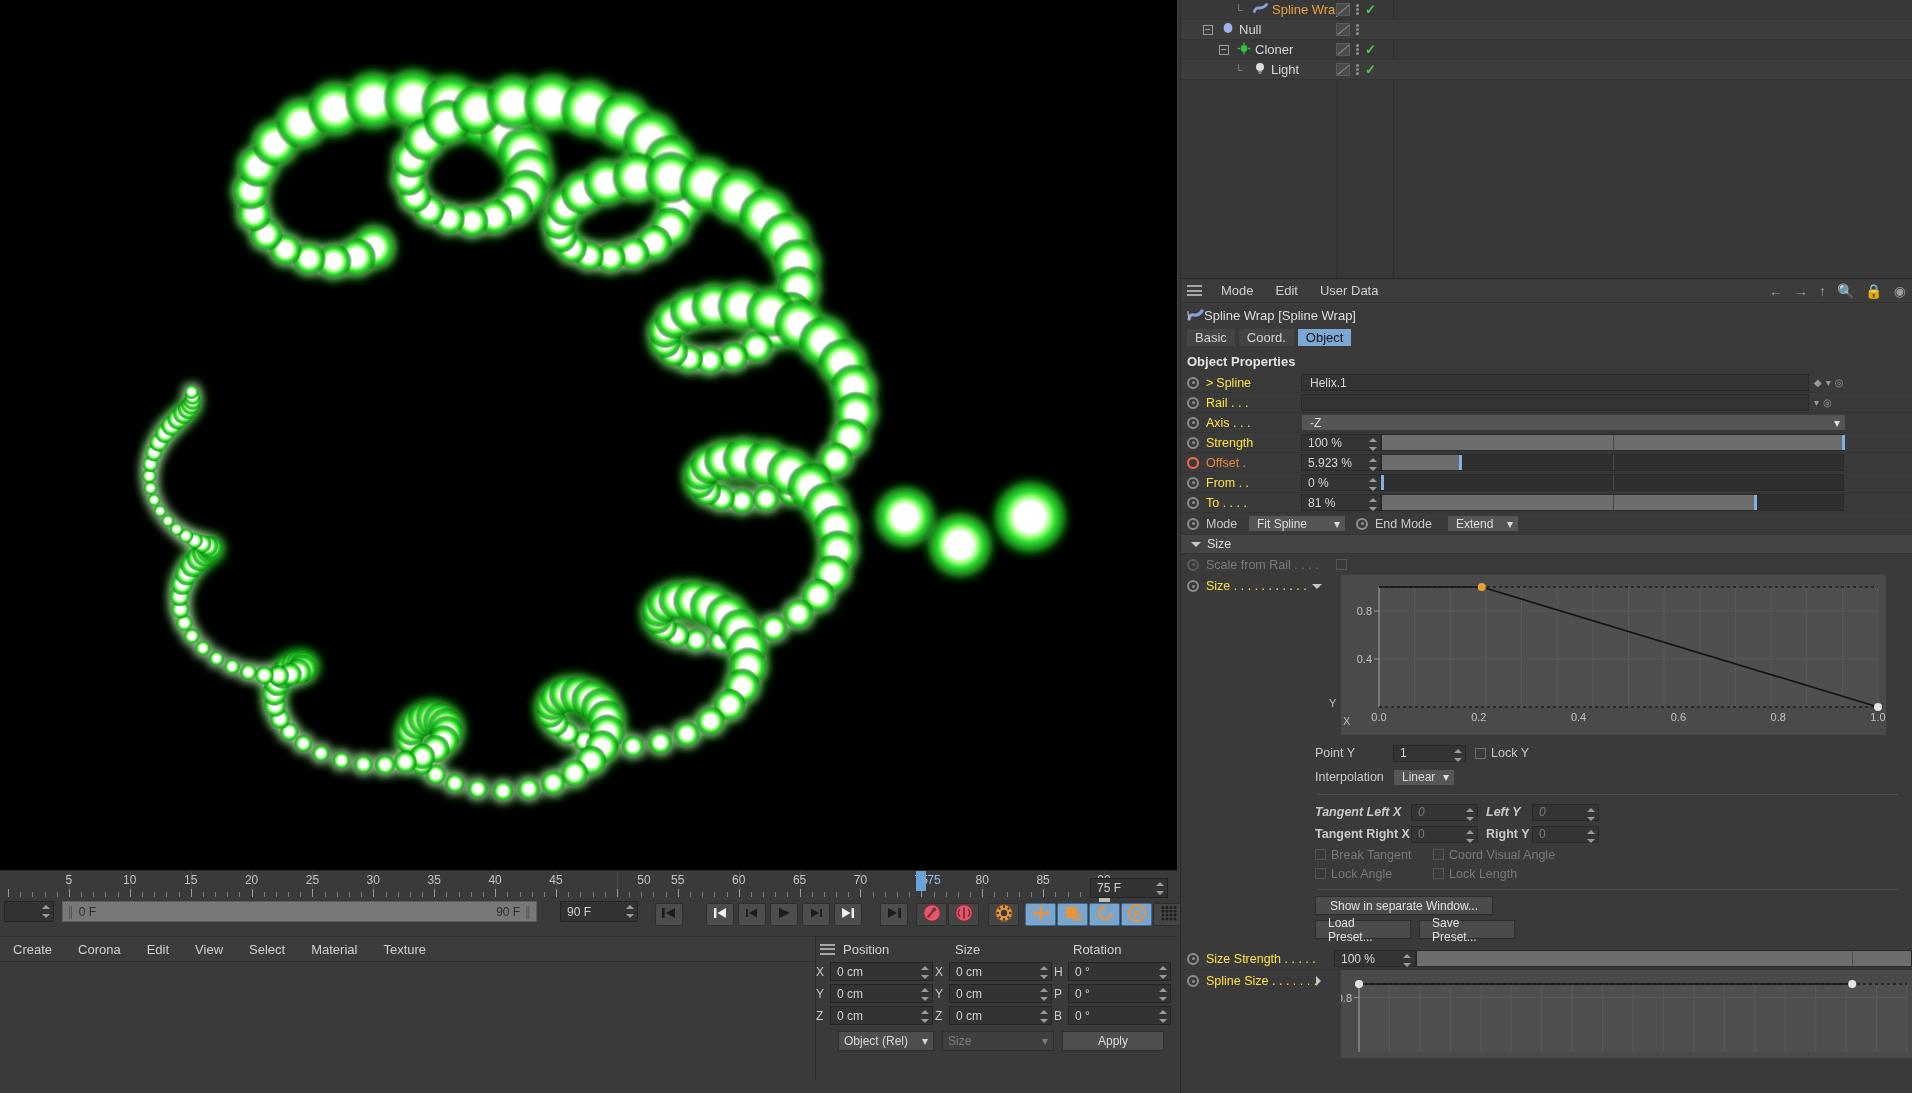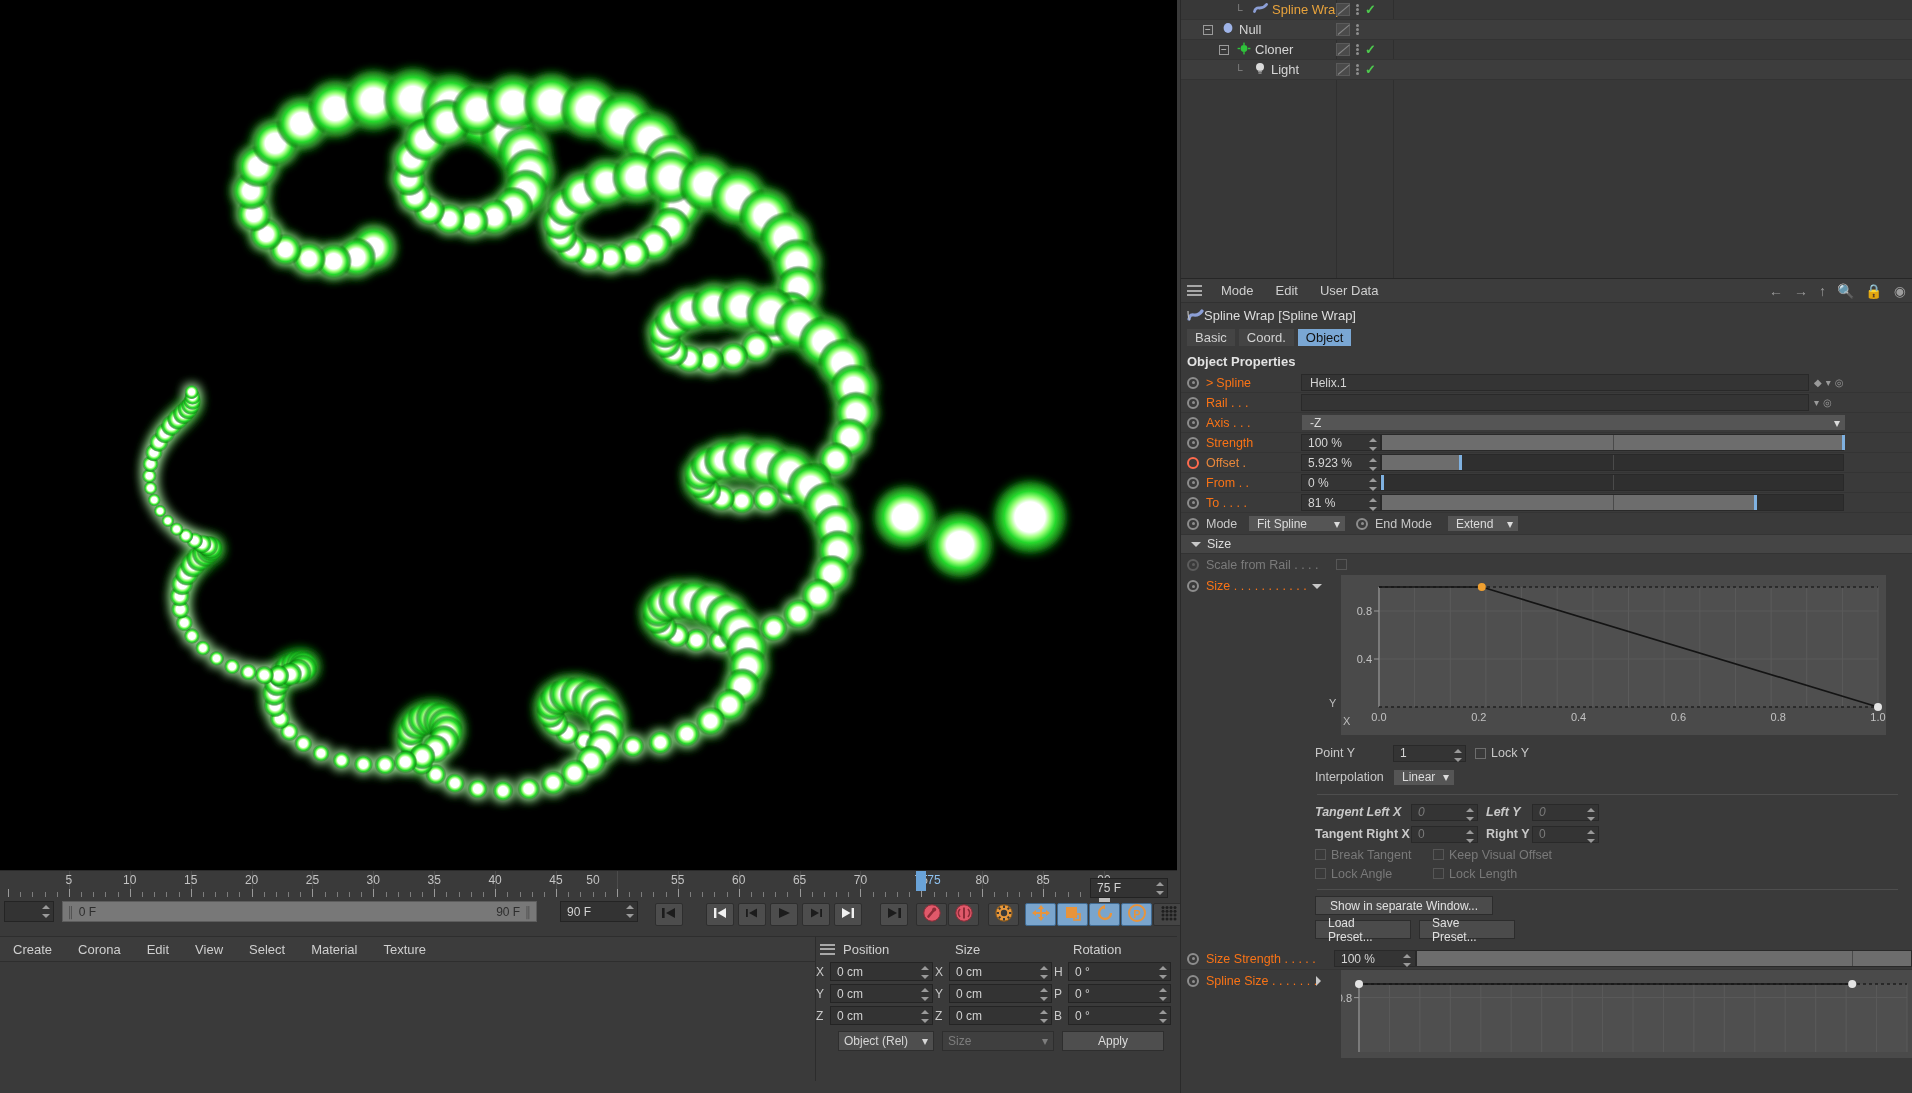--- a/index.html
+++ b/index.html
@@ -180,21 +180,21 @@
   }
   .radio {
     width:12px; height:12px; border-radius:50%; border:2px solid #8d8d8d;
     margin:0 7px 0 6px; position:relative; flex:none;
   }
   .radio::after { content:""; position:absolute; left:2.5px; top:2.5px; width:3px; height:3px; border-radius:50%; background:#8d8d8d;}
   .radio.anim { border-color:#ff6a4d; }
   .radio.anim::after { background:transparent; }
   .radio.dim { border-color:#5d5d5d; }
   .radio.dim::after { background:#5d5d5d; }
-  .plabel { width:95px; font-size:12.5px; color:#f97316; flex:none; }
+  .plabel { width:95px; font-size:12.5px; color:#fde047; flex:none; }
   .plabel.anim { color:#e8883c; }
   .plabel.dim { color:#7b7b7b; }
   .linkfield {
     height:17px; background:#343434; border:1px solid #292929;
     display:flex; align-items:center; padding-left:8px; font-size:12px; color:#d4d4d4;
   }
   .combo {
     height:17px; background:#555; border:1px solid #3a3a3a;
     display:flex; align-items:center; justify-content:space-between;
     padding:0 5px 0 8px; font-size:12px; color:#dcdcdc;
@@ -498,21 +498,21 @@
         <div class="tick-label" style="left:312.4px">25</div>
         <div class="tick-grid" style="left:373.3px"></div>
         <div class="tick-label" style="left:373.3px">30</div>
         <div class="tick-grid" style="left:434.2px"></div>
         <div class="tick-label" style="left:434.2px">35</div>
         <div class="tick-grid" style="left:495.1px"></div>
         <div class="tick-label" style="left:495.1px">40</div>
         <div class="tick-grid" style="left:556.0px"></div>
         <div class="tick-label" style="left:556.0px">45</div>
         <div class="tick-grid" style="left:616.9px"></div>
-        <div class="tick-label" style="left:593px">50</div>
+        <div class="tick-label" style="left:644px">50</div>
         <div class="tick-grid" style="left:677.8px"></div>
         <div class="tick-label" style="left:677.8px">55</div>
         <div class="tick-grid" style="left:738.7px"></div>
         <div class="tick-label" style="left:738.7px">60</div>
         <div class="tick-grid" style="left:799.6px"></div>
         <div class="tick-label" style="left:799.6px">65</div>
         <div class="tick-grid" style="left:860.4px"></div>
         <div class="tick-label" style="left:860.4px">70</div>
         <div class="tick-grid" style="left:921.3px"></div>
         <div class="tick-label" style="left:921.3px">75</div>
@@ -1229,21 +1229,21 @@
           <span class="spin">
               <i class="up"></i>
               <i class="dn"></i>
             </span>
         </span>
       </div>
       <div style="display:flex;align-items:center;height:19px;">
         <span class="cbox dim"></span>
         <span class="fieldlbl dim" style="margin-left:5px;width:102px">Break Tangent</span>
         <span class="cbox dim"></span>
-        <span class="fieldlbl dim" style="margin-left:5px">Keep Visual Offset</span>
+        <span class="fieldlbl dim" style="margin-left:5px">Coord Visual Angle</span>
       </div>
       <div style="display:flex;align-items:center;height:19px;">
         <span class="cbox dim"></span>
         <span class="fieldlbl dim" style="margin-left:5px;width:102px">Lock Angle</span>
         <span class="cbox dim"></span>
         <span class="fieldlbl dim" style="margin-left:5px">Lock Length</span>
       </div>
     </div>
 
     <div class="hr" style="margin:6px 14px 6px 136px"></div>

